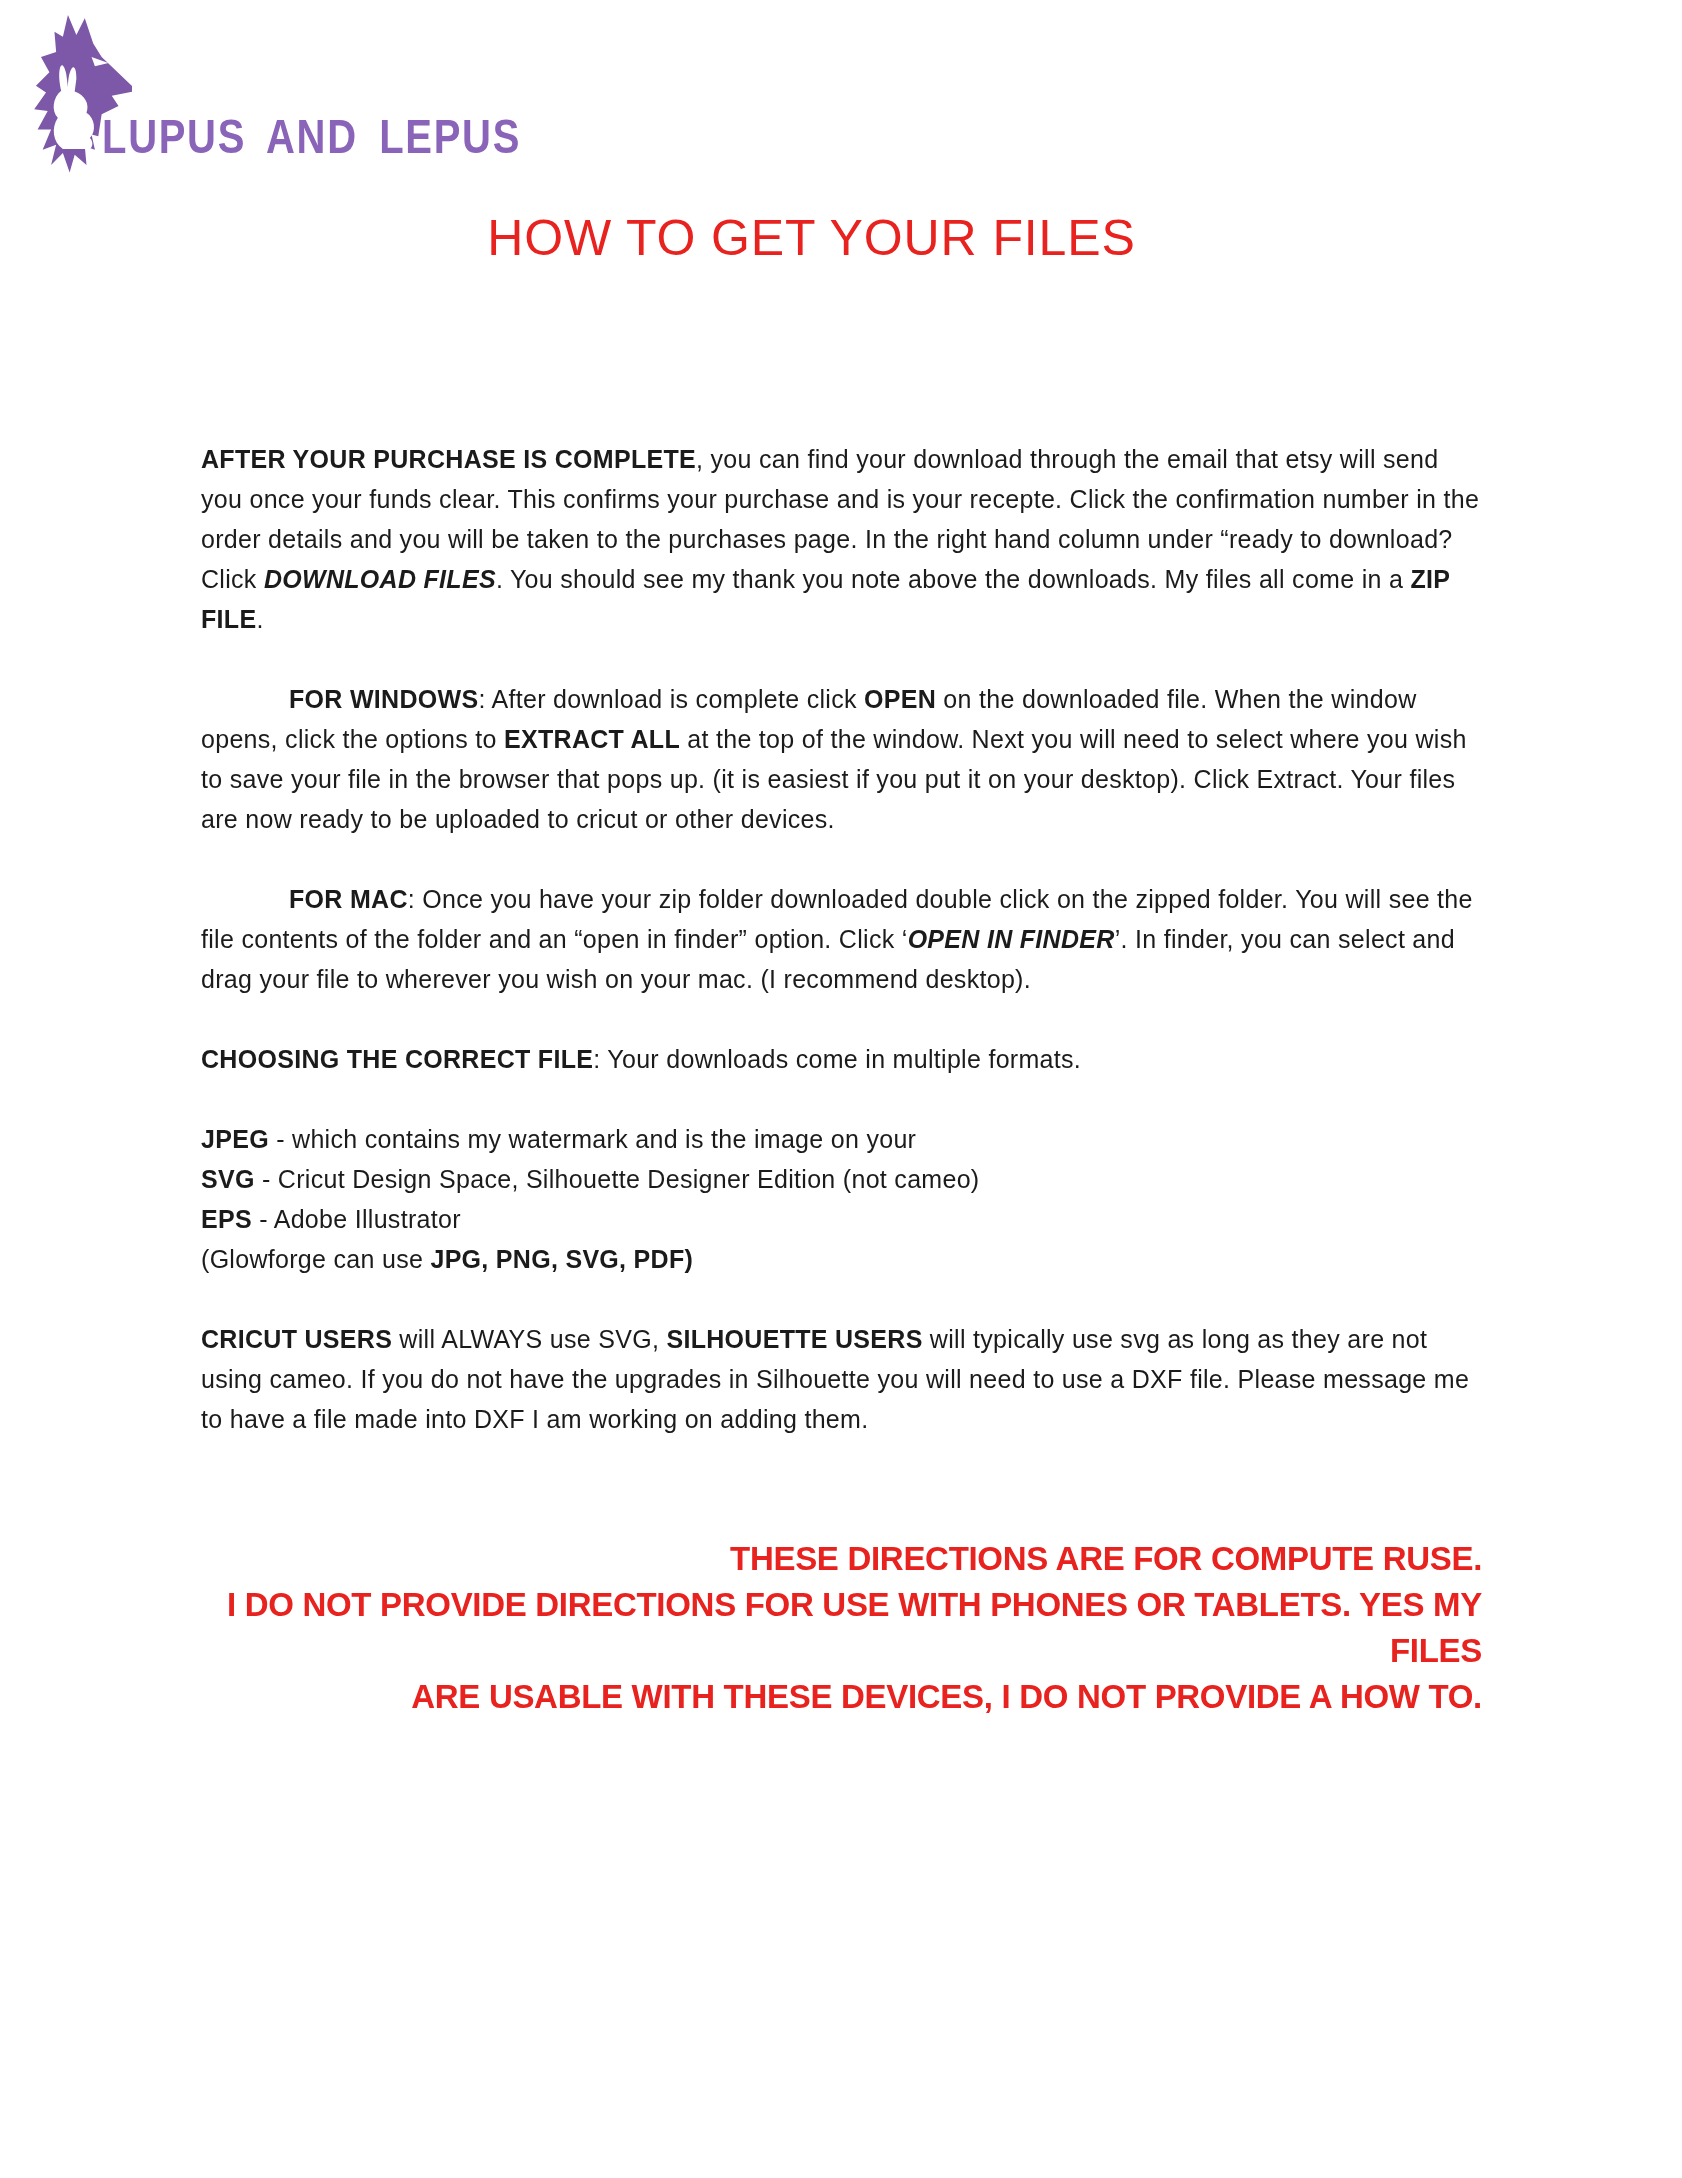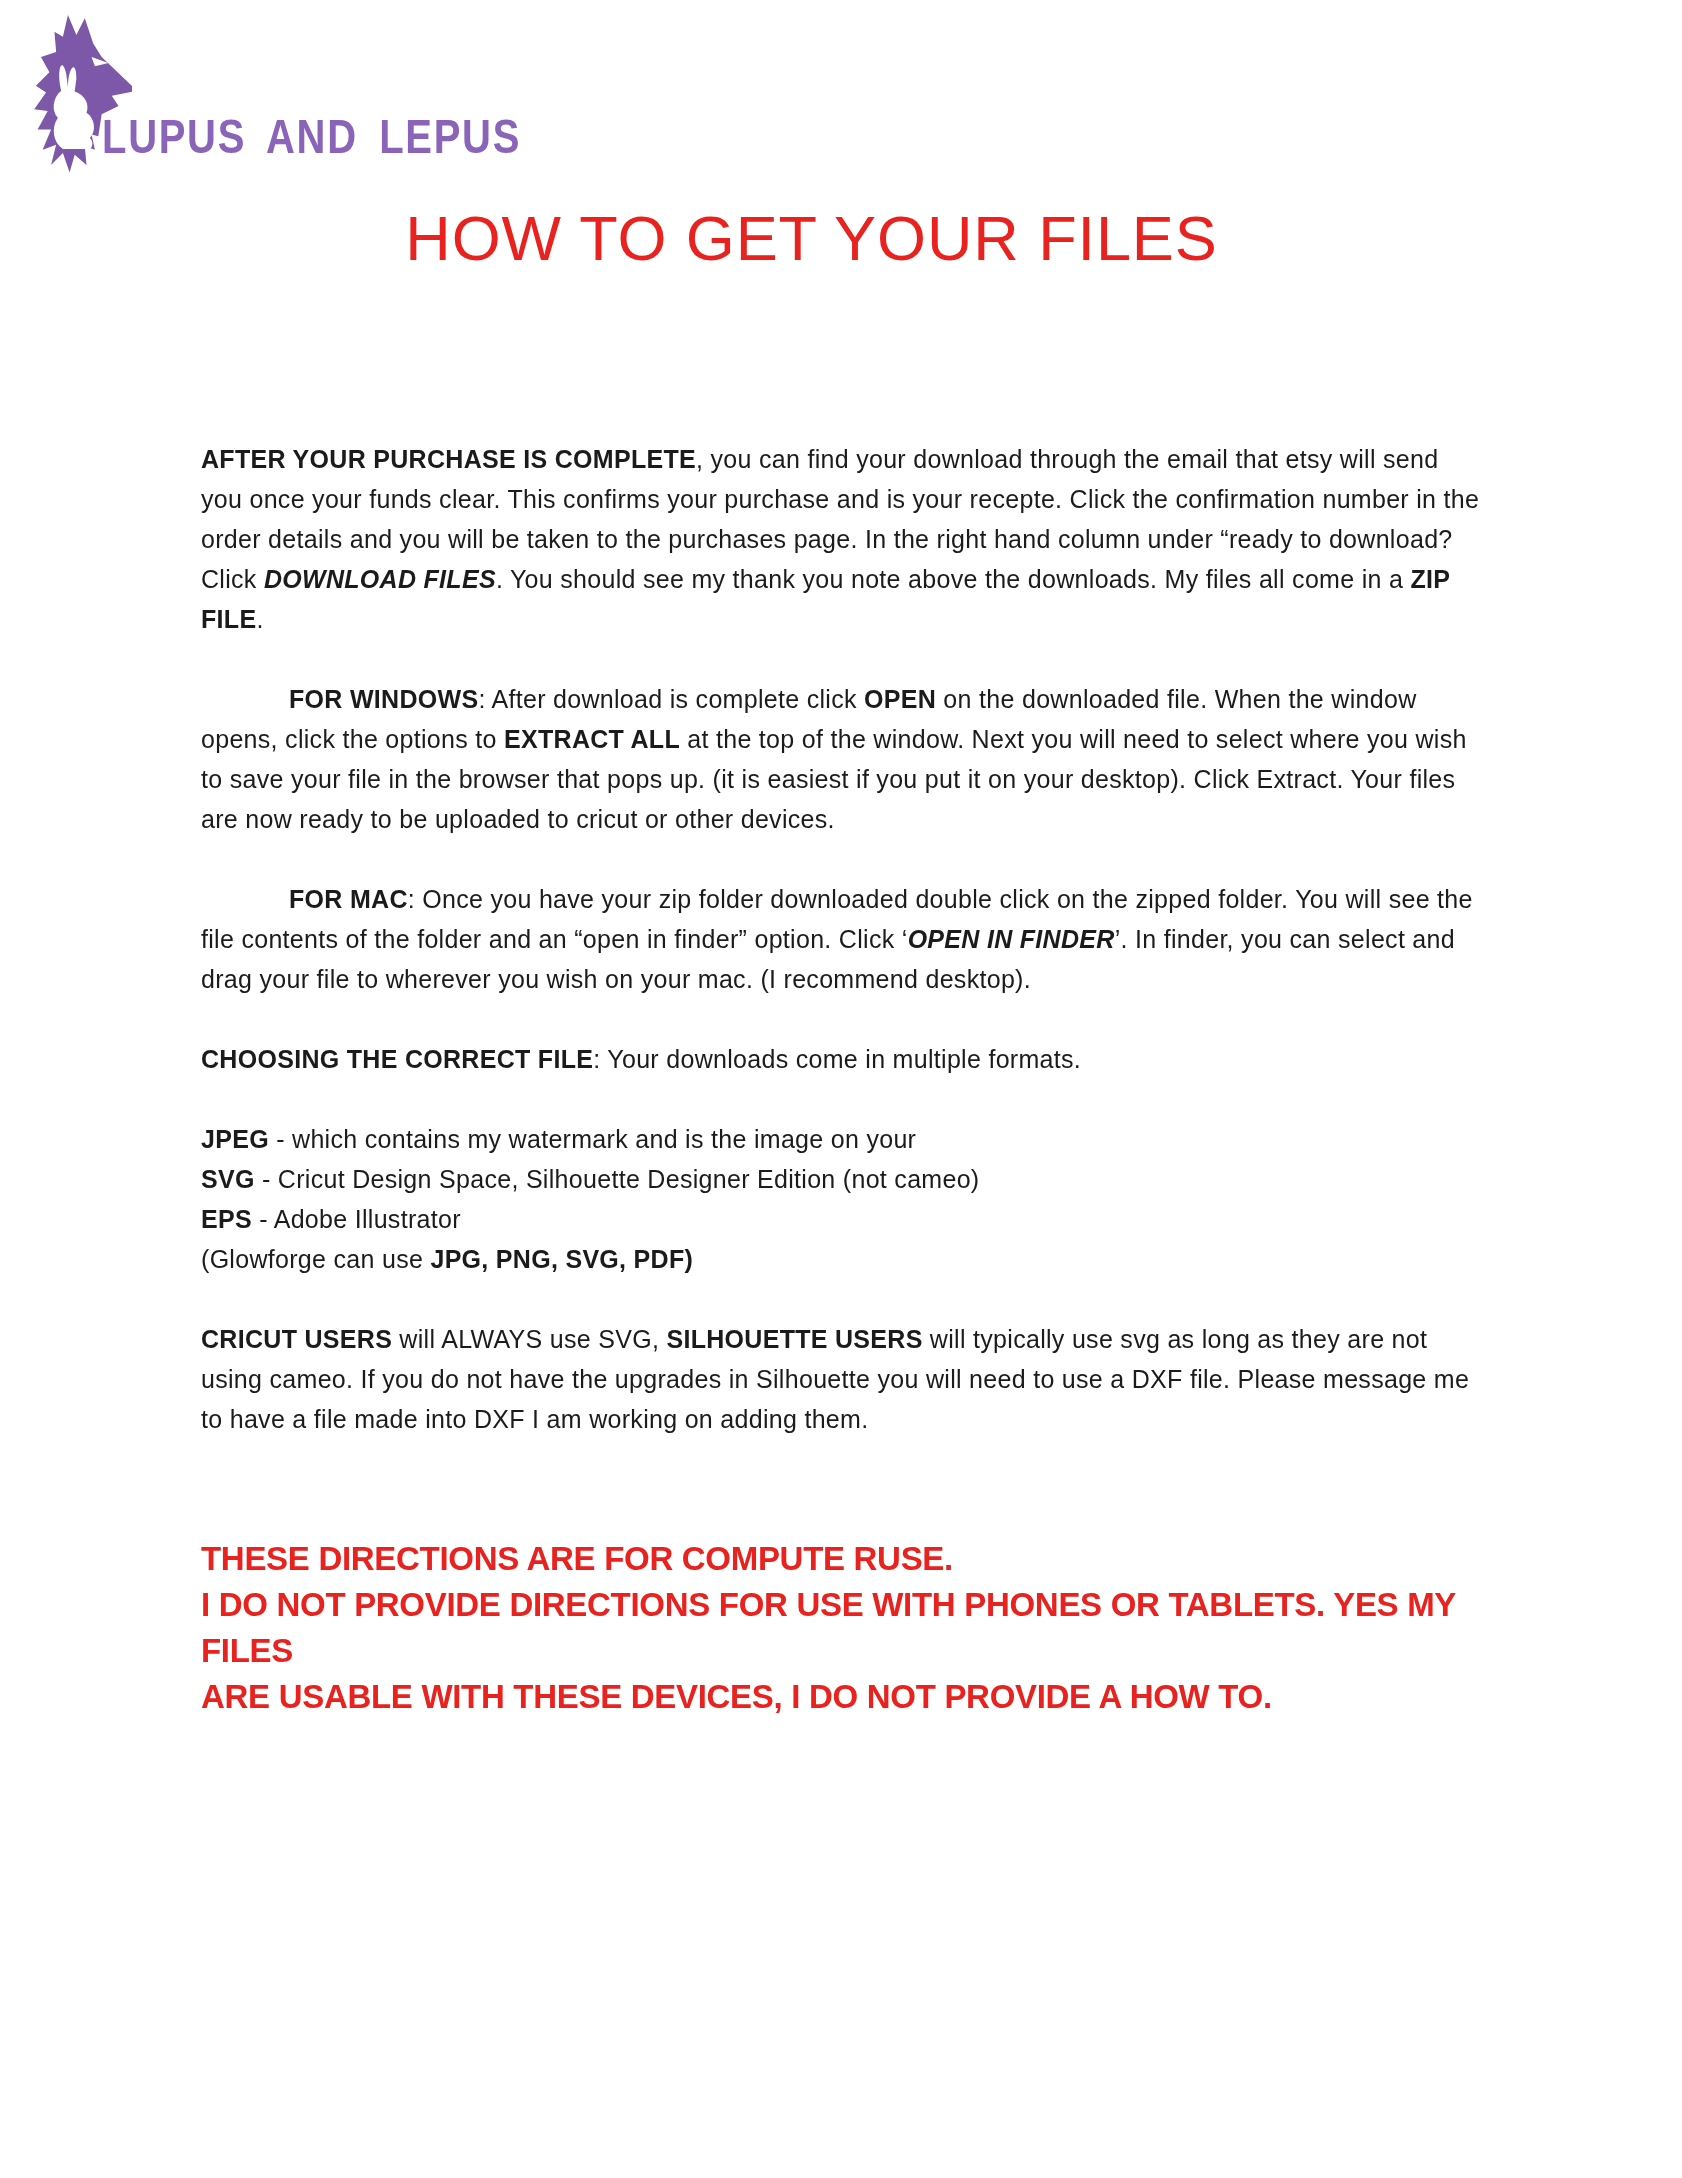--- a/index.html
+++ b/index.html
@@ -31,37 +31,37 @@
     position:absolute;left:88px;top:102px;
     font-size:40px;font-weight:700;letter-spacing:1.7px;word-spacing:8.6px;
     color:var(--brand-purple);
     transform:scaleY(1.18);transform-origin:left top;
     white-space:nowrap;
   }
   
   .title{
     position:absolute;left:0;top:195px;width:1623px;
     text-align:center;color:var(--accent-red);
-    font-size:63px;line-height:86px;font-weight:400;letter-spacing:0.9px;
+    font-size:50px;line-height:86px;font-weight:400;letter-spacing:0.9px;
   }
   
   .body-col{
     position:absolute;left:201px;top:439px;width:1281px;
     font-size:25px;line-height:40px;letter-spacing:0.3px;
     text-align:left;
   }
   .para{margin:0;}
   .para.spacer{margin-top:40px;}
   .para.indent{text-indent:88px;}
   .b{font-weight:700;}
   .i{font-style:italic;}
   
   .warning{
     margin-top:97px;
-    text-align:left;color:var(--accent-red);
+    text-align:right;color:var(--accent-red);
     font-weight:700;font-size:33px;line-height:46px;letter-spacing:-0.3px;
   }
 </style>
 </head>
 <body>
 
 <div class="page">
 
   <div class="logo-wrap">
     <svg class="logo-svg" viewBox="0 0 140 195" aria-hidden="true">

